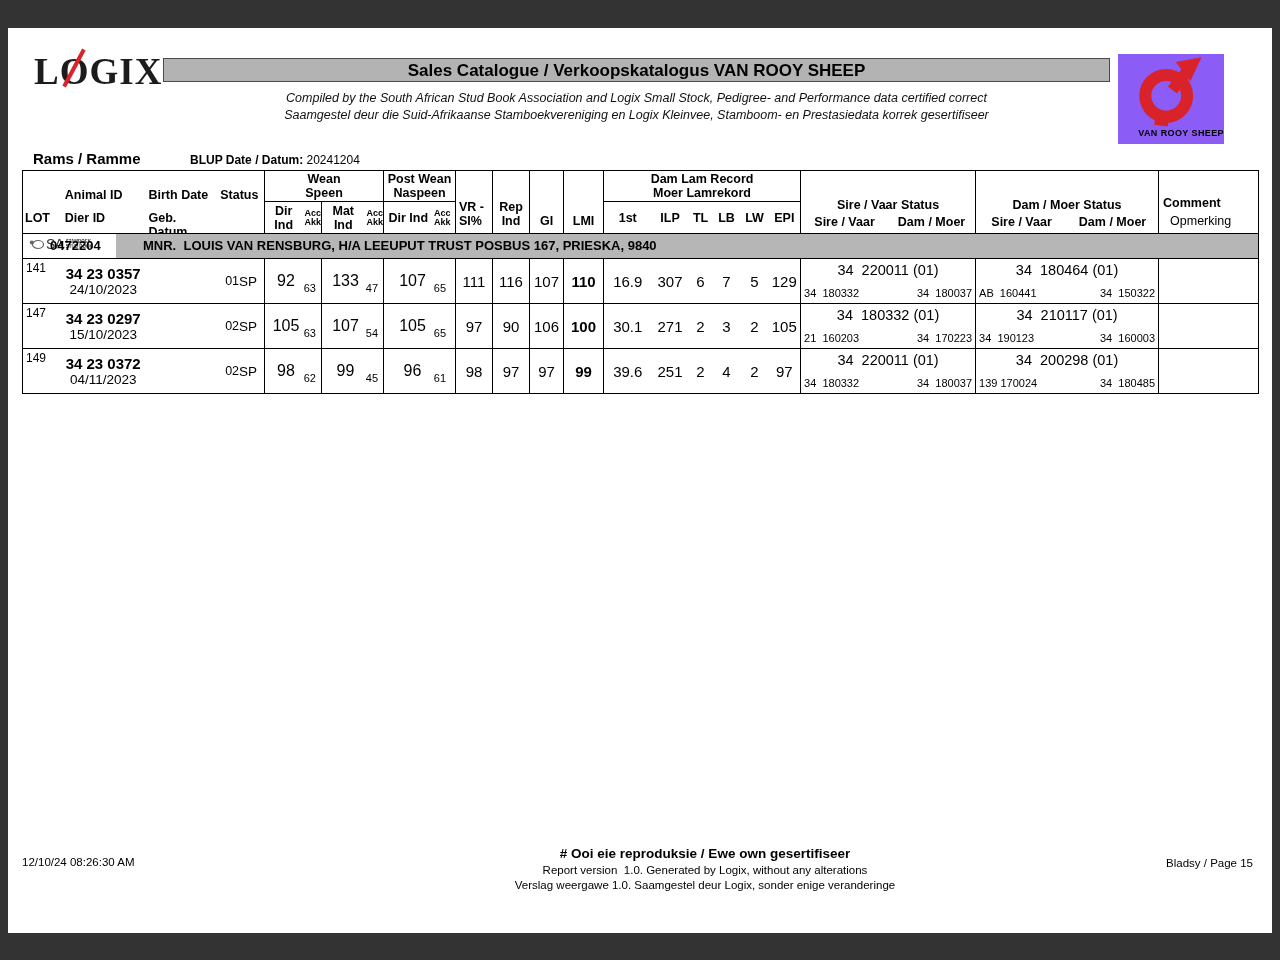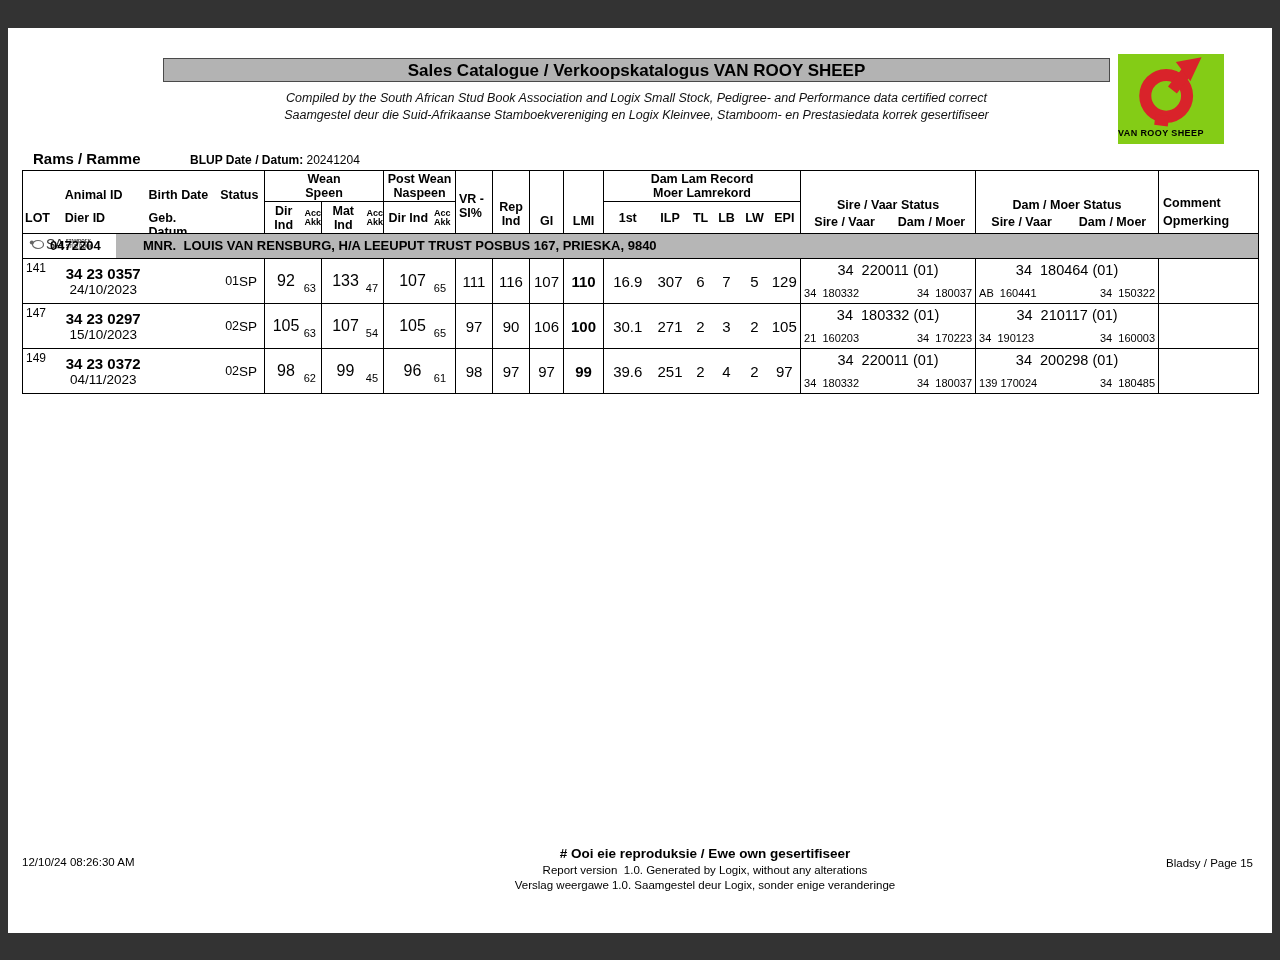--- a/index.html
+++ b/index.html
@@ -8,21 +8,21 @@
   .page { position:absolute; left:8px; top:28px; width:1264px; height:905px; background:#ffffff; color:#000; }
 
   
   .logix-logo { position:absolute; left:26px; top:22px; font-family:"Liberation Serif", serif; font-weight:700; font-size:37px; letter-spacing:1px; color:#1c1c1c; }
   .logix-o { position:relative; display:inline-block; }
   .logix-o::after { content:""; position:absolute; left:12px; top:-3px; width:4px; height:42px; background:#d9232a; transform:rotate(28deg); }
   .title-bar { position:absolute; left:155px; top:30px; width:947px; height:24px; background:#b3b3b3; border:1px solid #4a4a4a; text-align:center; font-weight:700; font-size:17px; line-height:24px; }
   .compiled { position:absolute; left:155px; width:947px; text-align:center; font-style:italic; font-size:12.5px; color:#111; }
   .compiled.en { top:63px; } .compiled.af { top:80px; }
 
-  .vanrooy { position:absolute; left:1110px; top:26px; width:106px; height:90px; background:#84cc16; text-align:left; }
+  .vanrooy { position:absolute; left:1110px; top:26px; width:106px; height:90px; background:#8b5cf6; text-align:right; }
   .vanrooy svg { display:block; margin:0 auto; }
   .vanrooy-label { font-weight:700; font-size:9px; letter-spacing:0.4px; white-space:nowrap; }
 
   .rams-label { position:absolute; left:25px; top:122px; font-weight:700; font-size:15px; }
   .blup { position:absolute; left:182px; top:125px; font-size:12px; }
   .blup b { font-weight:700; }
 
   
   .sheet { position:absolute; left:14px; top:142px; }
   table { border-collapse:collapse; table-layout:fixed; width:1236px; border:1.5px solid #000; font-family:inherit; }
@@ -35,29 +35,29 @@
   .ghead { font-weight:700; font-size:12.5px; line-height:14px; text-align:center; }
   .left-block { position:relative; }
   .lb-line { position:absolute; left:0; display:flex; width:100%; font-weight:700; font-size:12.5px; }
   .lb-line span { display:inline-block; text-align:left; }
   .lb-1 { top:17px; } .lb-2 { top:40px; }
   .w-lot { width:38px; padding-left:2px; } .w-an { width:85px; padding-left:4px; } .w-bd { width:73px; padding-left:3px; } .w-st { width:46px; padding-left:2px; }
 
   .sub { display:flex; align-items:center; justify-content:center; font-weight:700; font-size:12.5px; height:31px; }
   .accstack { display:inline-flex; flex-direction:column; font-size:9px; line-height:9px; font-weight:700; margin-left:2px; text-align:left; }
   .botcell { vertical-align:bottom; font-weight:700; font-size:12.5px; line-height:14px; }
-  .botcell.left { text-align:left; padding-left:3px; padding-bottom:13px; }
+  .botcell.left { text-align:left; padding-left:3px; padding-bottom:5px; }
   .botcell.ctr { text-align:center; padding-bottom:5px; }
   .statgrp { position:relative;margin-top:42px; }
   .statgrp .g1 { position:absolute; top:27px; left:0; width:100%; text-align:center; font-weight:700; font-size:12.5px; }
   .statgrp .g2 { position:absolute; bottom:4px; left:0; width:100%; display:flex; font-weight:700; font-size:12.5px; }
   .statgrp .g2 span { width:50%; text-align:center; }
   .commenth { position:relative; }
   .commenth .g1 { position:absolute; top:25px; left:4px; font-weight:700; font-size:12.5px; }
-  .commenth .g2 { position:absolute; bottom:5px; left:4px; font-weight:700; font-size:12.5px; }
+  .commenth .g2 { position:absolute; bottom:5px; left:11px; font-weight:400; font-size:12.5px; }
 
   tr.breeder td { height:24px; border-top:1.5px solid #000; }
   .breed-wrap { position:relative; height:24px; }
   .breed-gray { position:absolute; left:93px; right:0; top:0; bottom:0; background:#b6b6b6; }
   .breed-code { position:absolute; left:27px; top:4px; font-weight:700; font-size:13px; }
   .breed-name { position:absolute; left:120px; top:4px; font-weight:700; font-size:13px; white-space:pre; }
   .sa-logo { position:absolute; left:6px; top:2px; display:flex; align-items:center; gap:2px; }
   .sa-big { font-size:14px; color:#333; letter-spacing:-0.5px; }
   .sa-small { display:inline-flex; flex-direction:column; font-size:4.5px; line-height:5px; font-weight:700; color:#333; }
 
@@ -87,20 +87,21 @@
   .foot-title { font-weight:700; font-size:13.5px; }
   .foot-line { font-size:11.5px; margin-top:3px; white-space:pre; }
   .foot-page { position:absolute; right:19px; top:829px; font-size:11.5px; }
 </style>
 </head>
 <body>
 
 <div class="canvas">
   <div class="page">
 
+    <div class="logix-logo"><span>L</span><span class="logix-o"><span>O</span></span><span>GIX</span></div>
 
     <div class="title-bar">Sales Catalogue / Verkoopskatalogus VAN ROOY SHEEP</div>
     <div class="compiled en">Compiled by the South African Stud Book Association and Logix Small Stock, Pedigree- and Performance data certified correct</div>
     <div class="compiled af">Saamgestel deur die Suid-Afrikaanse Stamboekvereniging en Logix Kleinvee, Stamboom- en Prestasiedata korrek gesertifiseer</div>
 
     <div class="vanrooy">
       <svg width="84" height="74" viewBox="0 0 100 92">
         <circle cx="44" cy="52" r="26" fill="none" stroke="#d9232a" stroke-width="15"></circle>
         <rect x="54" y="18" width="14" height="30" fill="#d9232a" transform="rotate(38 61 33)"></rect>
         <polygon points="88,4 56,10 74,34" fill="#d9232a"></polygon>

